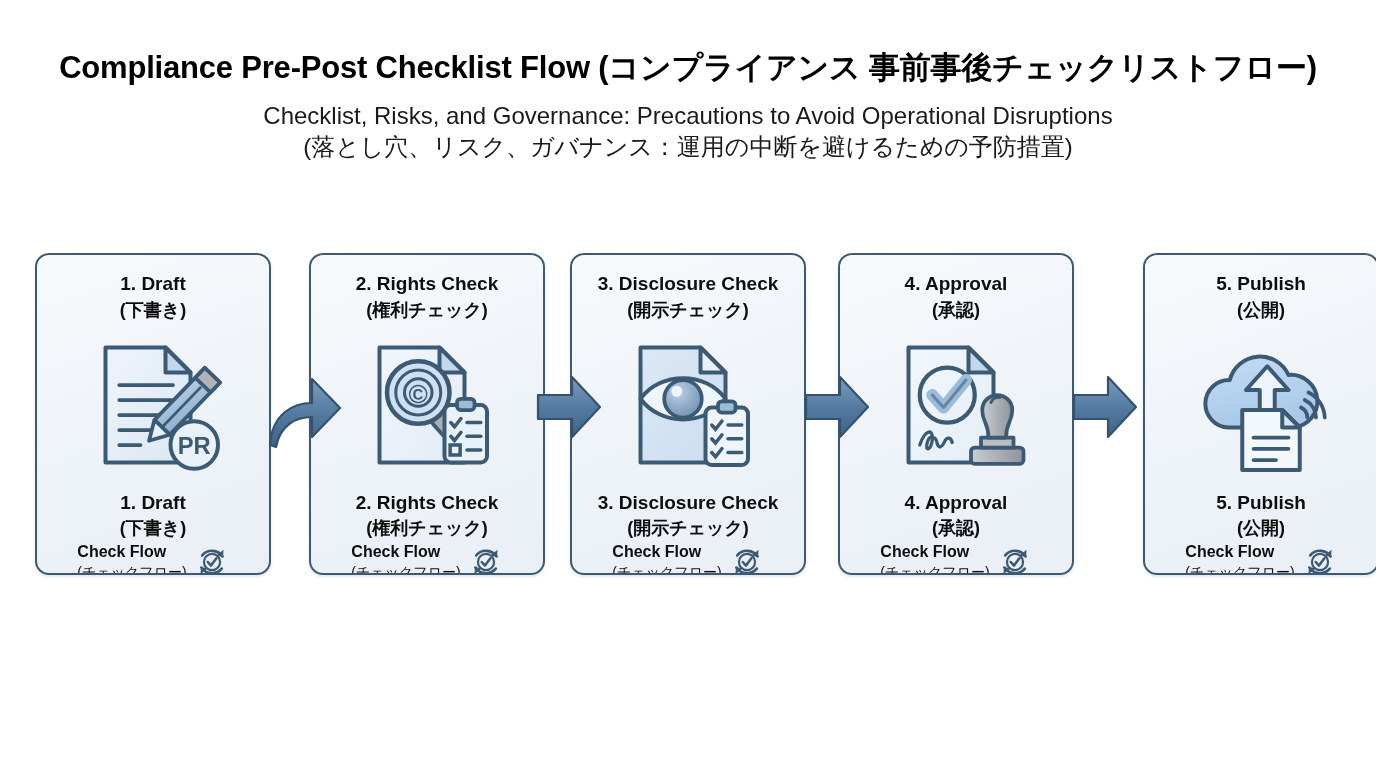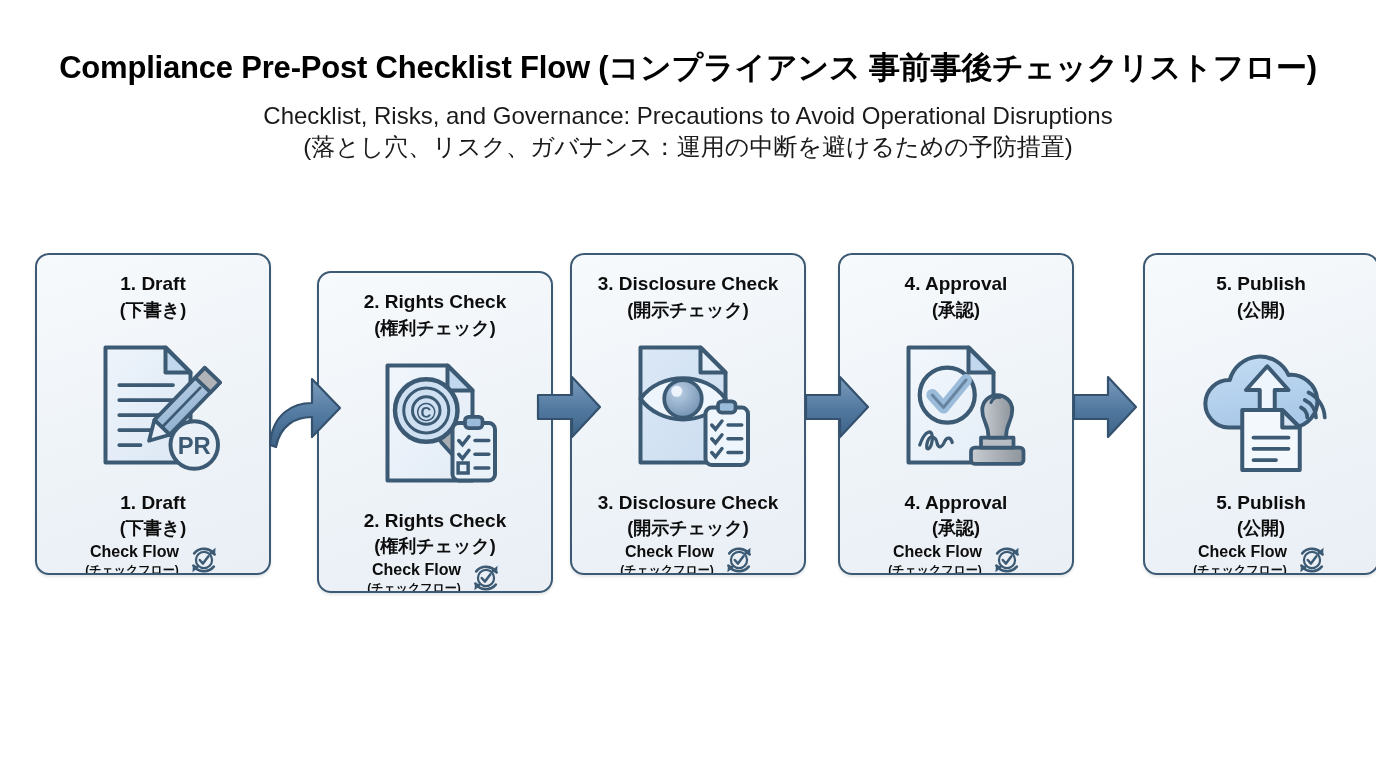--- a/index.html
+++ b/index.html
@@ -59,21 +59,21 @@
     border: 2.5px solid #3c5a73;
     border-radius: 14px;
     background: linear-gradient(160deg, #f7fafc 0%, #eef3f8 55%, #e9eff5 100%);
     box-shadow: 0 2px 3px rgba(40,60,80,0.13);
     display: flex;
     flex-direction: column;
     align-items: center;
     overflow: hidden;
   }
   .card-c0 { left: 35px; }
-  .card-c1 { left: 317px; margin-top: 18px; }
+  .card-c1 { left: 309px; }
   .card-c2 { left: 570px; }
   .card-c3 { left: 838px; }
   .card-c4 { left: 1143px; }
 
   .card-head {
     margin-top: 16px;
     text-align: center;
     font-weight: bold;
     font-size: 19px;
     color: #0d0d0d;
@@ -120,26 +120,26 @@
     width: 100%;
     height: 66px;
     display: flex;
     align-items: center;
     justify-content: center;
     gap: 8px;
     padding-bottom: 4px;
     box-sizing: border-box;
   }
   .footer-text {
-    text-align: right;
+    text-align: left;
     color: #0d0d0d;
     line-height: 1.3;
   }
   .footer-text .en { display: block; font-size: 16px; font-weight: bold; }
-  .footer-text .ja { display: block; font-size: 12px; font-weight: bold; }
+  .footer-text .ja { display: block; font-size: 14px; font-weight: normal; }
   .refresh-icon { flex: 0 0 auto; width: 34px; height: 34px; }
 
   
   .connector {
     position: absolute;
     top: 118px;
     width: 66px;
     height: 72px;
   }
   .conn-0 { left: 268px; top: 108px; width: 74px; height: 88px; }

